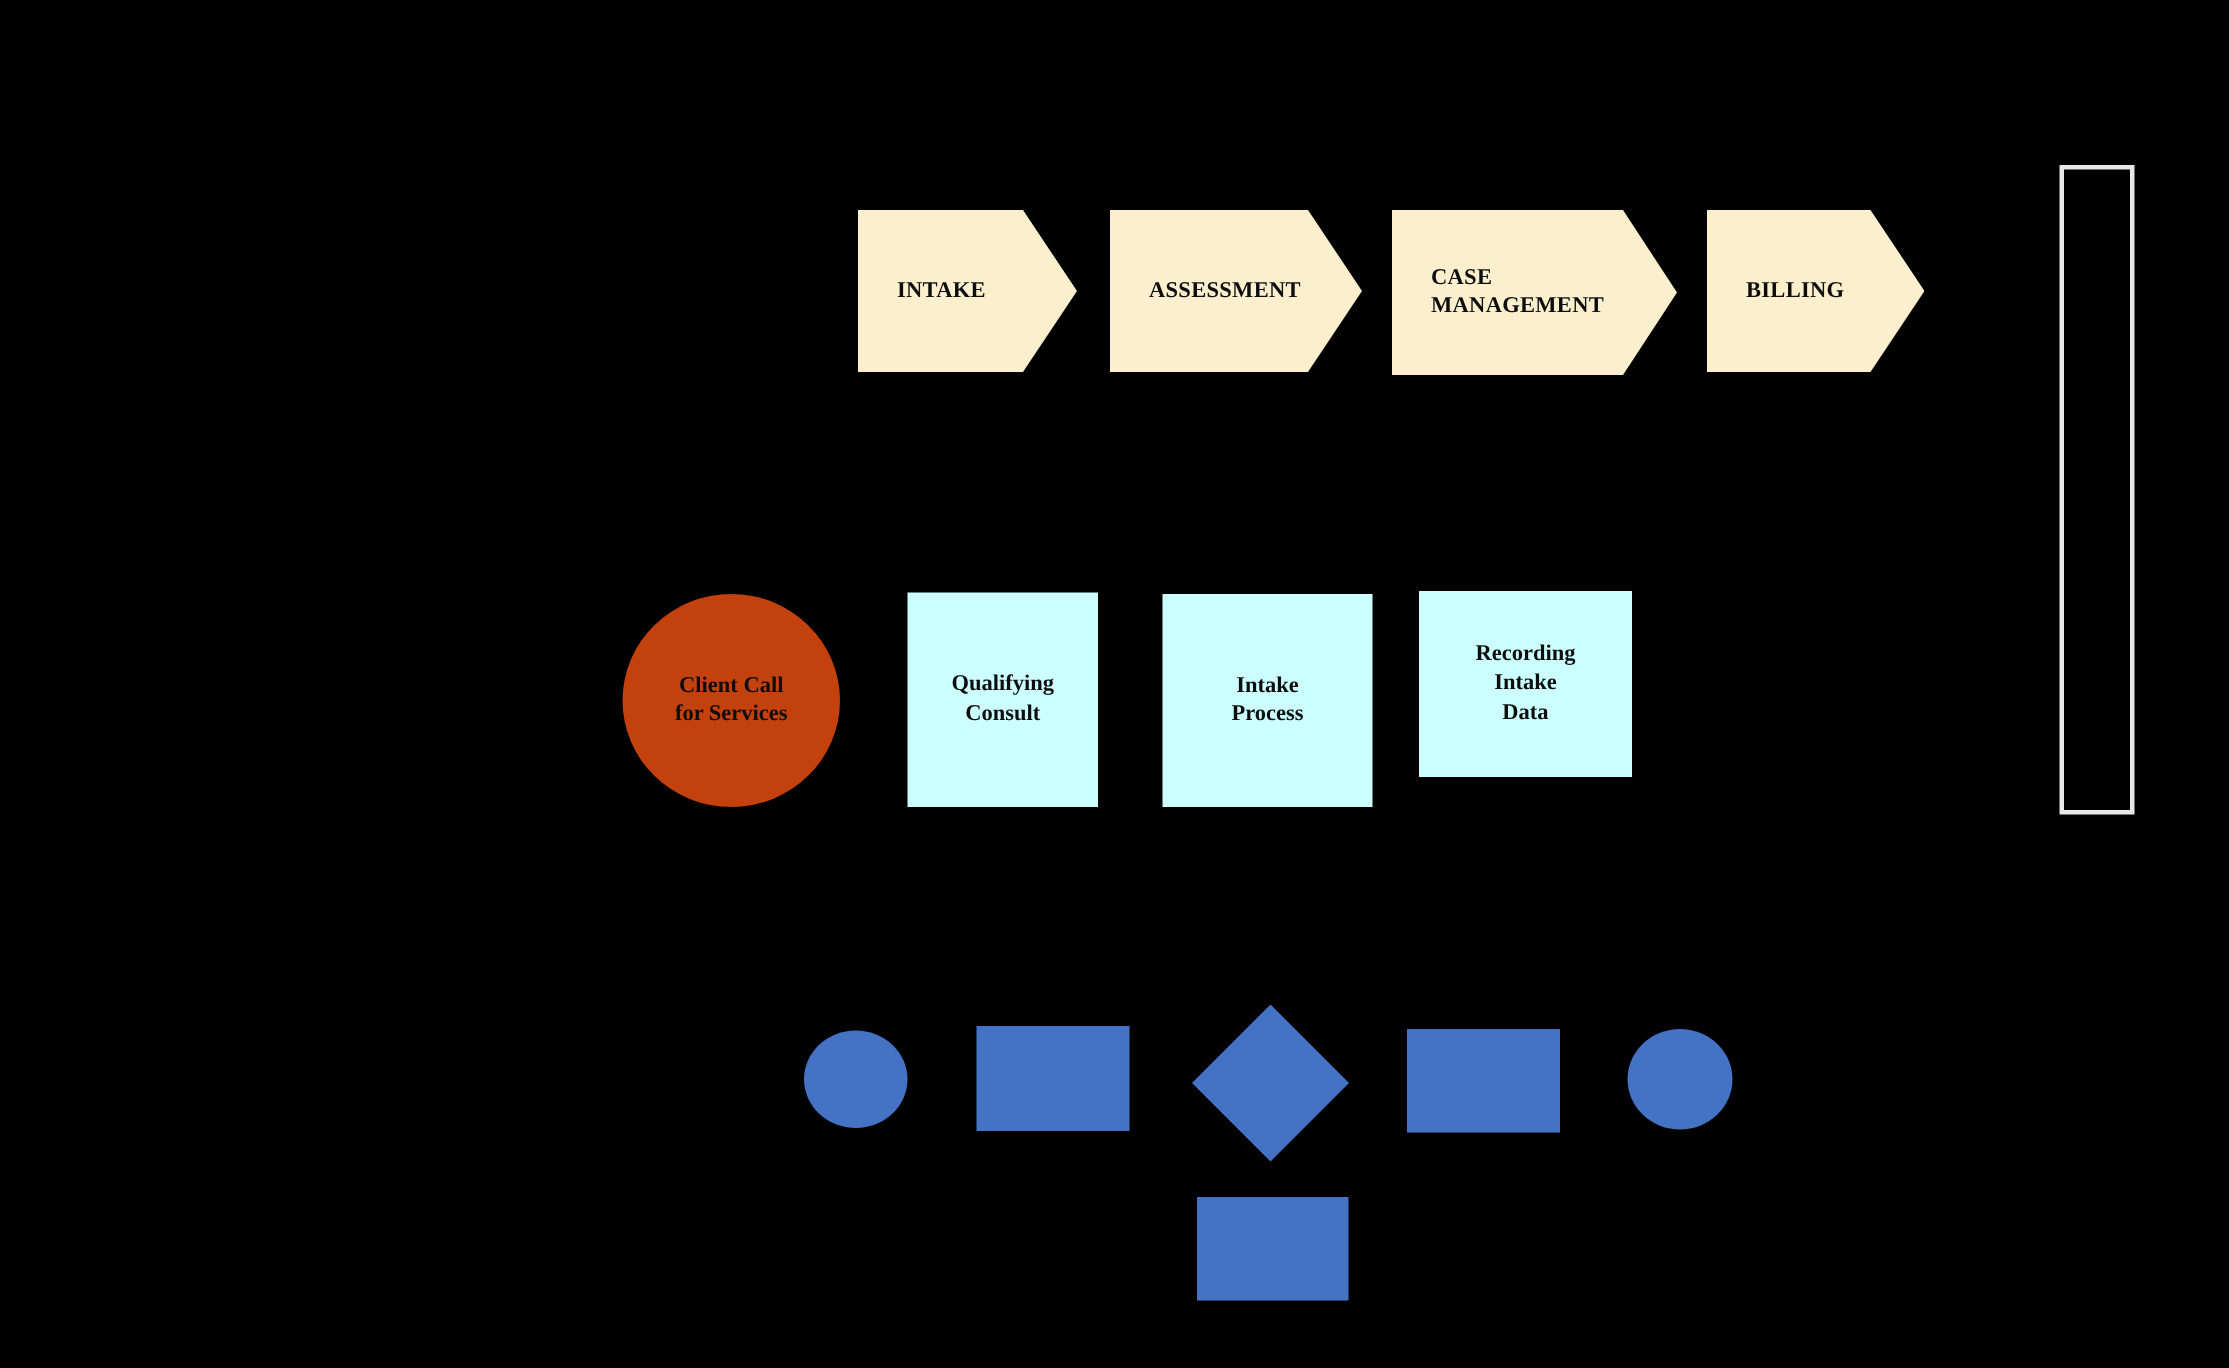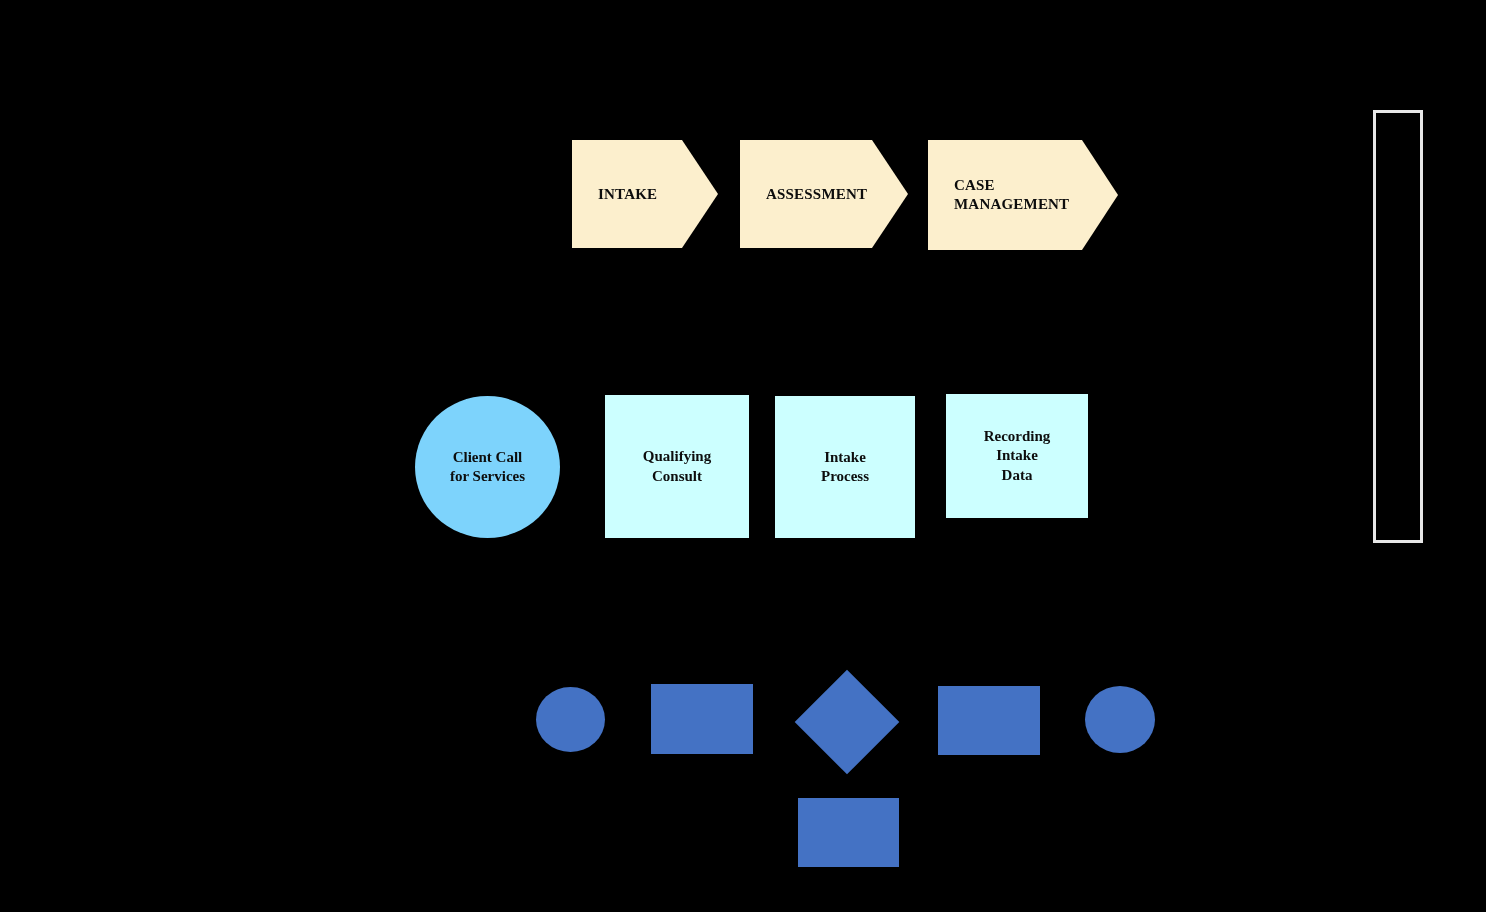--- a/index.html
+++ b/index.html
@@ -86,27 +86,30 @@
 
   <div class="chevron" style="left: 740px; top: 140px; width: 168px; height: 108px; clip-path: polygon(0px 0px, 78.571% 0px, 100% 50%, 78.571% 100%, 0px 100%); background: rgb(252, 239, 205);">
     <span class="chevron-label">ASSESSMENT</span>
   </div>
 
   <div class="chevron" style="left: 928px; top: 140px; width: 190px; height: 110px; clip-path: polygon(0px 0px, 81.053% 0px, 100% 50%, 81.053% 100%, 0px 100%); background: rgb(252, 239, 205);">
     <span class="chevron-label">CASE
 MANAGEMENT</span>
   </div>
 
+  <div class="chevron" style="left: 1138px; top: 140px; width: 145px; height: 108px; clip-path: polygon(0px 0px, 75.172% 0px, 100% 50%, 75.172% 100%, 0px 100%); background: rgb(252, 239, 205);">
+    <span class="chevron-label">BILLING</span>
+  </div>
 
-  <div class="cyan-shape circle" style="left: 415px; top: 396px; width: 145px; height: 142px; background: #7dd3fc; align-items: center;">
+  <div class="cyan-shape circle" style="left: 415px; top: 396px; width: 145px; height: 142px; background: #c2410c; align-items: center;">
     <span class="cyan-label">Client Call
 for Services</span>
   </div>
 
-  <div class="cyan-shape" style="left: 605px; top: 395px; width: 144px; height: 143px; background: rgb(204, 255, 255);">
+  <div class="cyan-shape" style="left: 605px; top: 395px; width: 127px; height: 143px; background: rgb(204, 255, 255);">
     <span class="cyan-label">Qualifying
 Consult</span>
   </div>
 
   <div class="cyan-shape" style="left: 775px; top: 396px; width: 140px; height: 142px; background: rgb(204, 255, 255);">
     <span class="cyan-label">Intake
 Process</span>
   </div>
 
   <div class="cyan-shape" style="left: 946px; top: 394px; width: 142px; height: 124px; background: rgb(204, 255, 255);">

